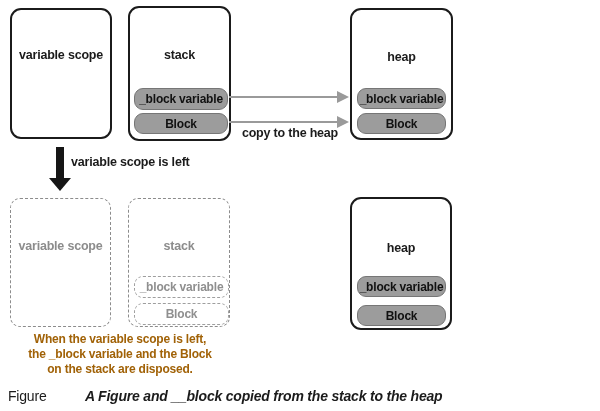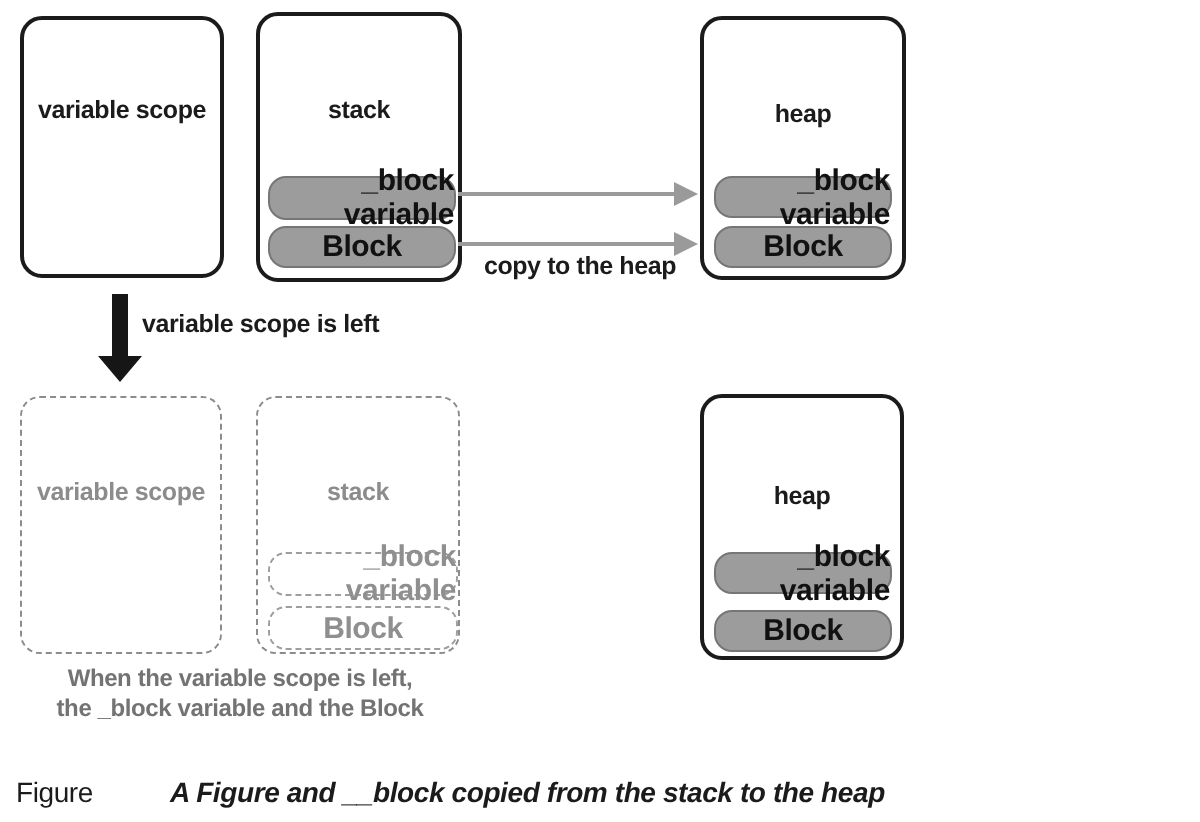--- a/index.html
+++ b/index.html
@@ -36,22 +36,22 @@
     border-radius: 10px;
   }
   .box.dashed .box-label { color: #8c8c8c; }
 
   
   .pill {
     position: absolute;
     background: #9c9c9c;
     border: 1.5px solid #767676;
     border-radius: 9px;
-    text-align: right;
-    font-size: 15px;
+    text-align: left;
+    font-size: 12px;
     font-weight: bold;
     letter-spacing: -0.2px;
     color: #111;
     display: flex;
     align-items: center;
     justify-content: center;
   }
   .pill.dashed {
     background: #ffffff;
     border: 1.5px dashed #9e9e9e;
@@ -92,21 +92,21 @@
     letter-spacing: -0.2px;
     white-space: nowrap;
   }
   .caption {
     position: absolute;
     text-align: center;
     font-size: 12px;
     font-weight: 600;
     letter-spacing: -0.2px;
     line-height: 15px;
-    color: #737373;
+    color: #a16207;
   }
   .caption span { display: block; }
 
   .fig-label {
     position: absolute;
     font-size: 14px;
     font-weight: normal;
     letter-spacing: -0.2px;
   }
   .fig-text {
@@ -167,19 +167,20 @@
   <div class="box" style="left:350px; top:197px; width:102px; height:133px;">
     <div class="box-label" style="top:42px;">heap</div>
   </div>
 
   <div class="pill" style="left:357px; top:276px; width:89px; height:21px;">_block variable</div>
   <div class="pill" style="left:357px; top:305px; width:89px; height:21px;">Block</div>
 
   <div class="caption" style="left:5px; top:332px; width:230px;">
     <span>When the variable scope is left,</span>
     <span>the _block variable and the Block</span>
+    <span>on the stack are disposed.</span>
   </div>
 
 
   <div class="fig-label" style="left:8px; top:388px;">Figure</div>
   <div class="fig-text" style="left:85px; top:388px;">A Figure and __block copied from the stack to the heap</div>
 
 </div>
 
 </body></html>

